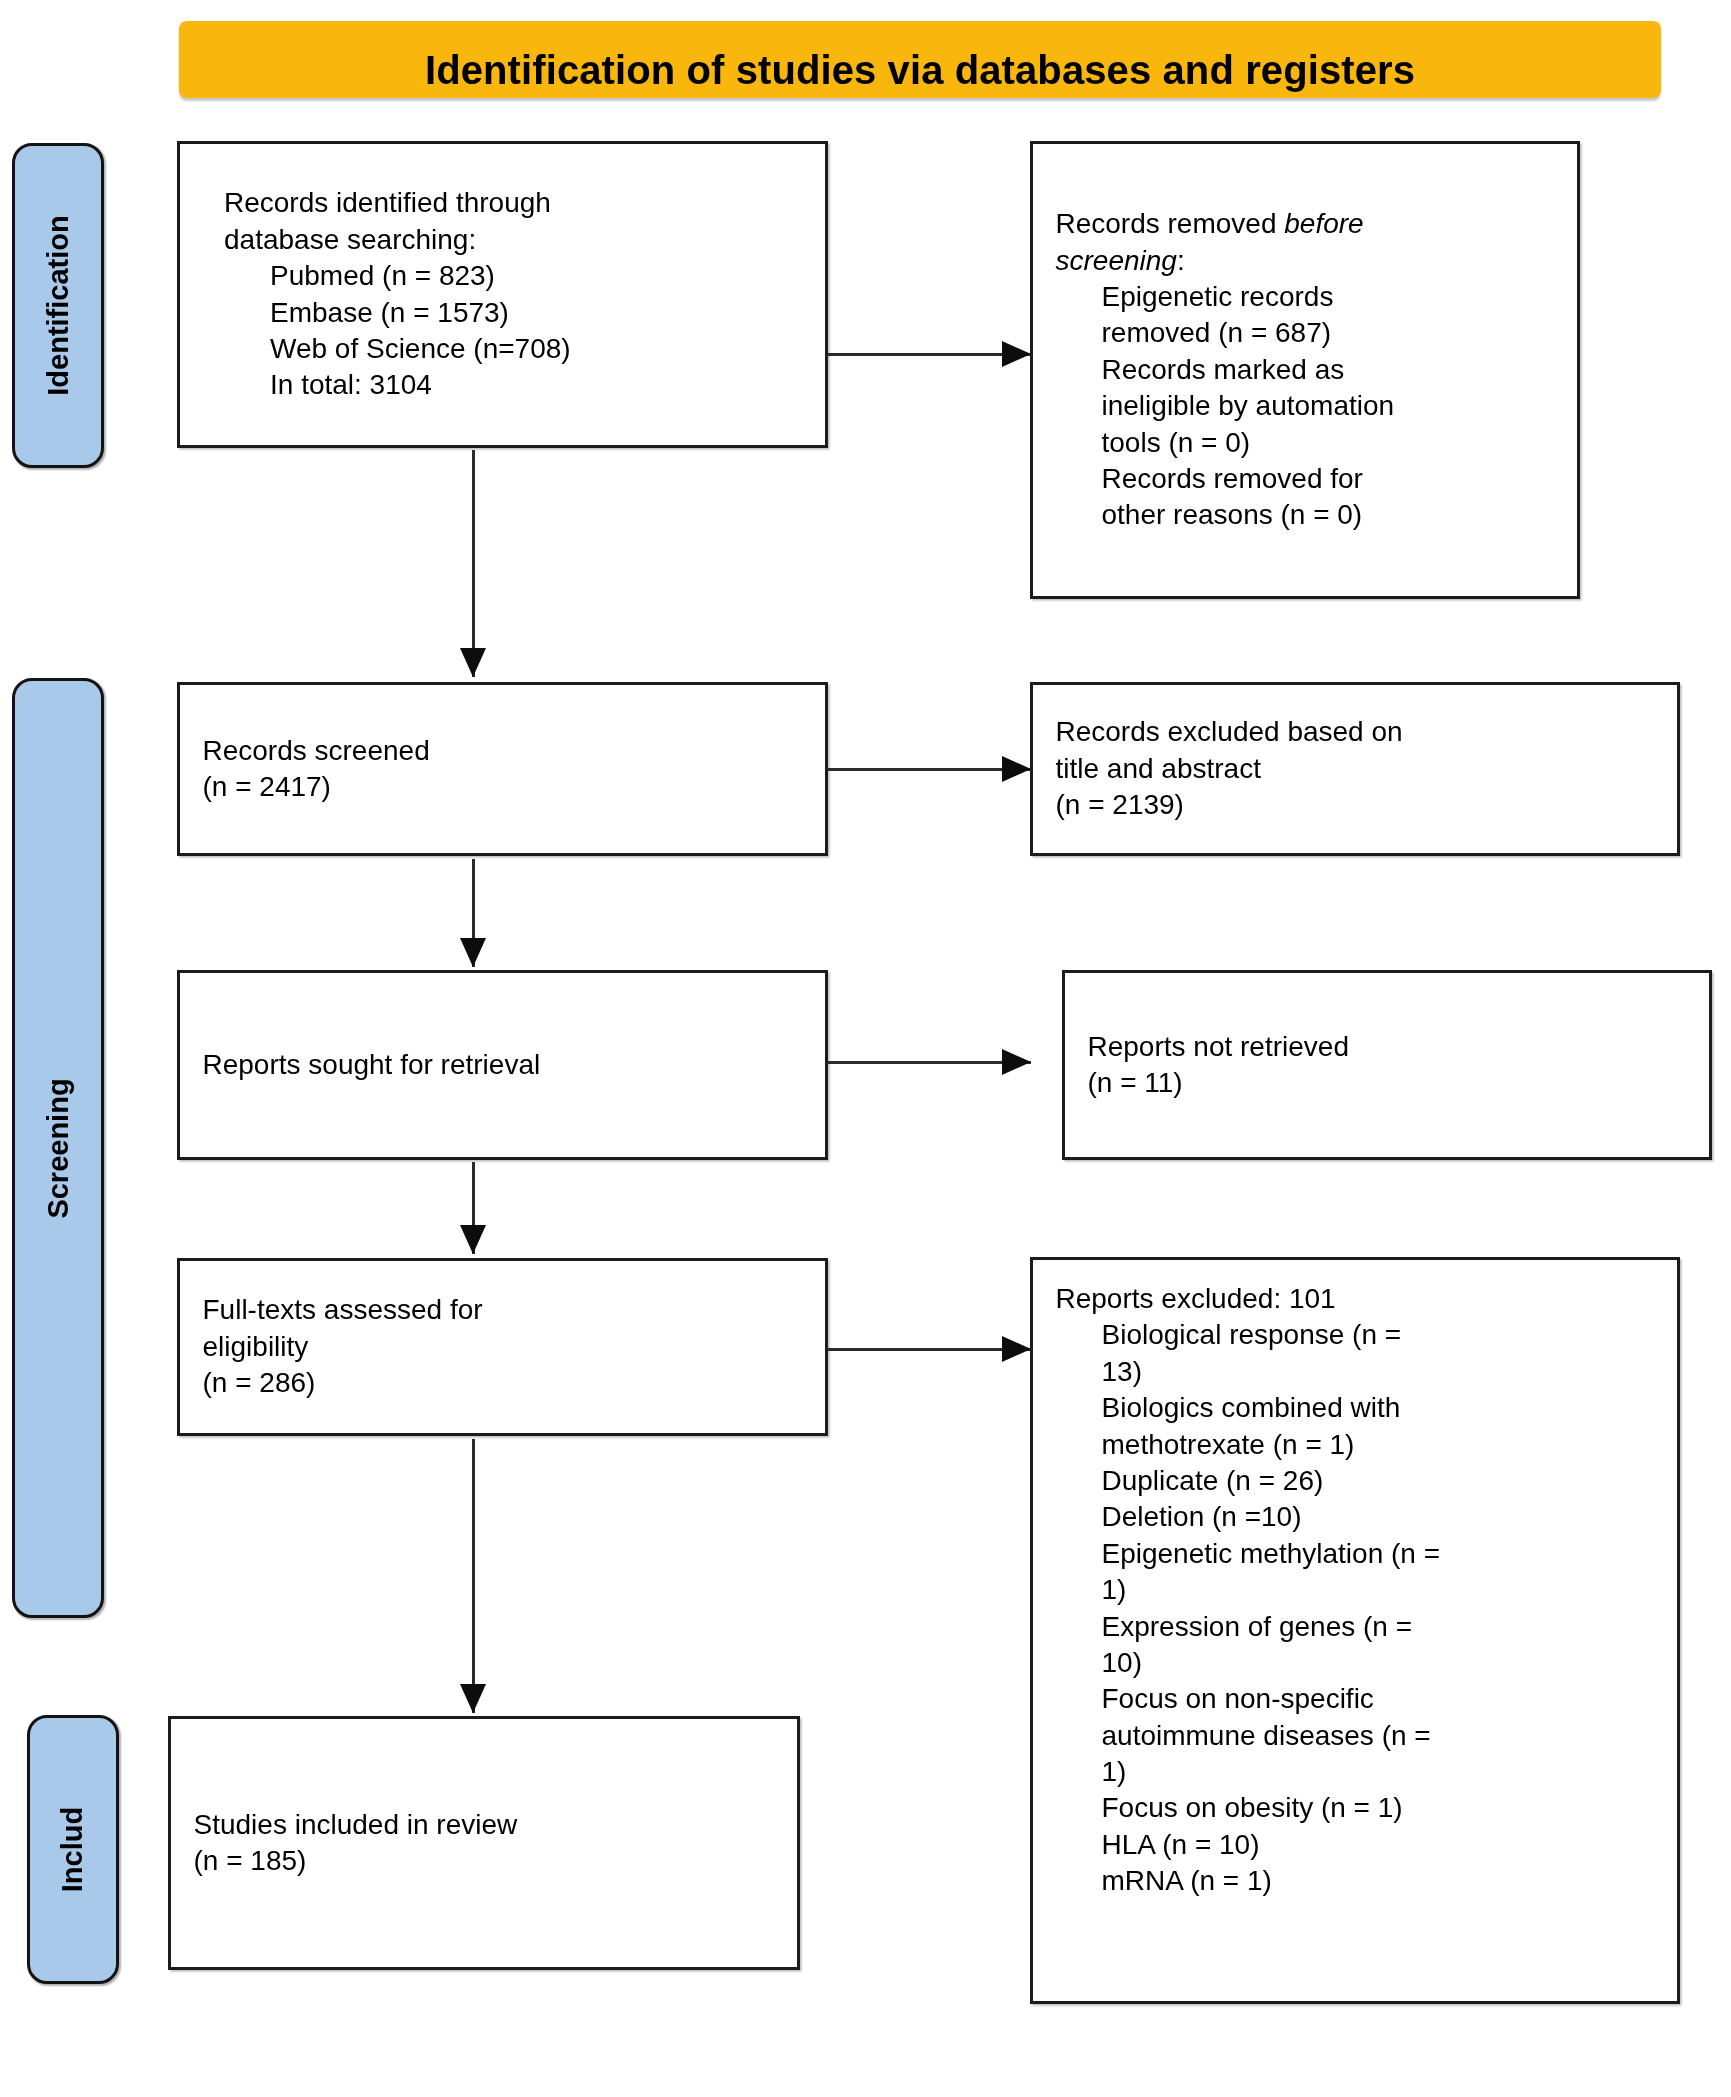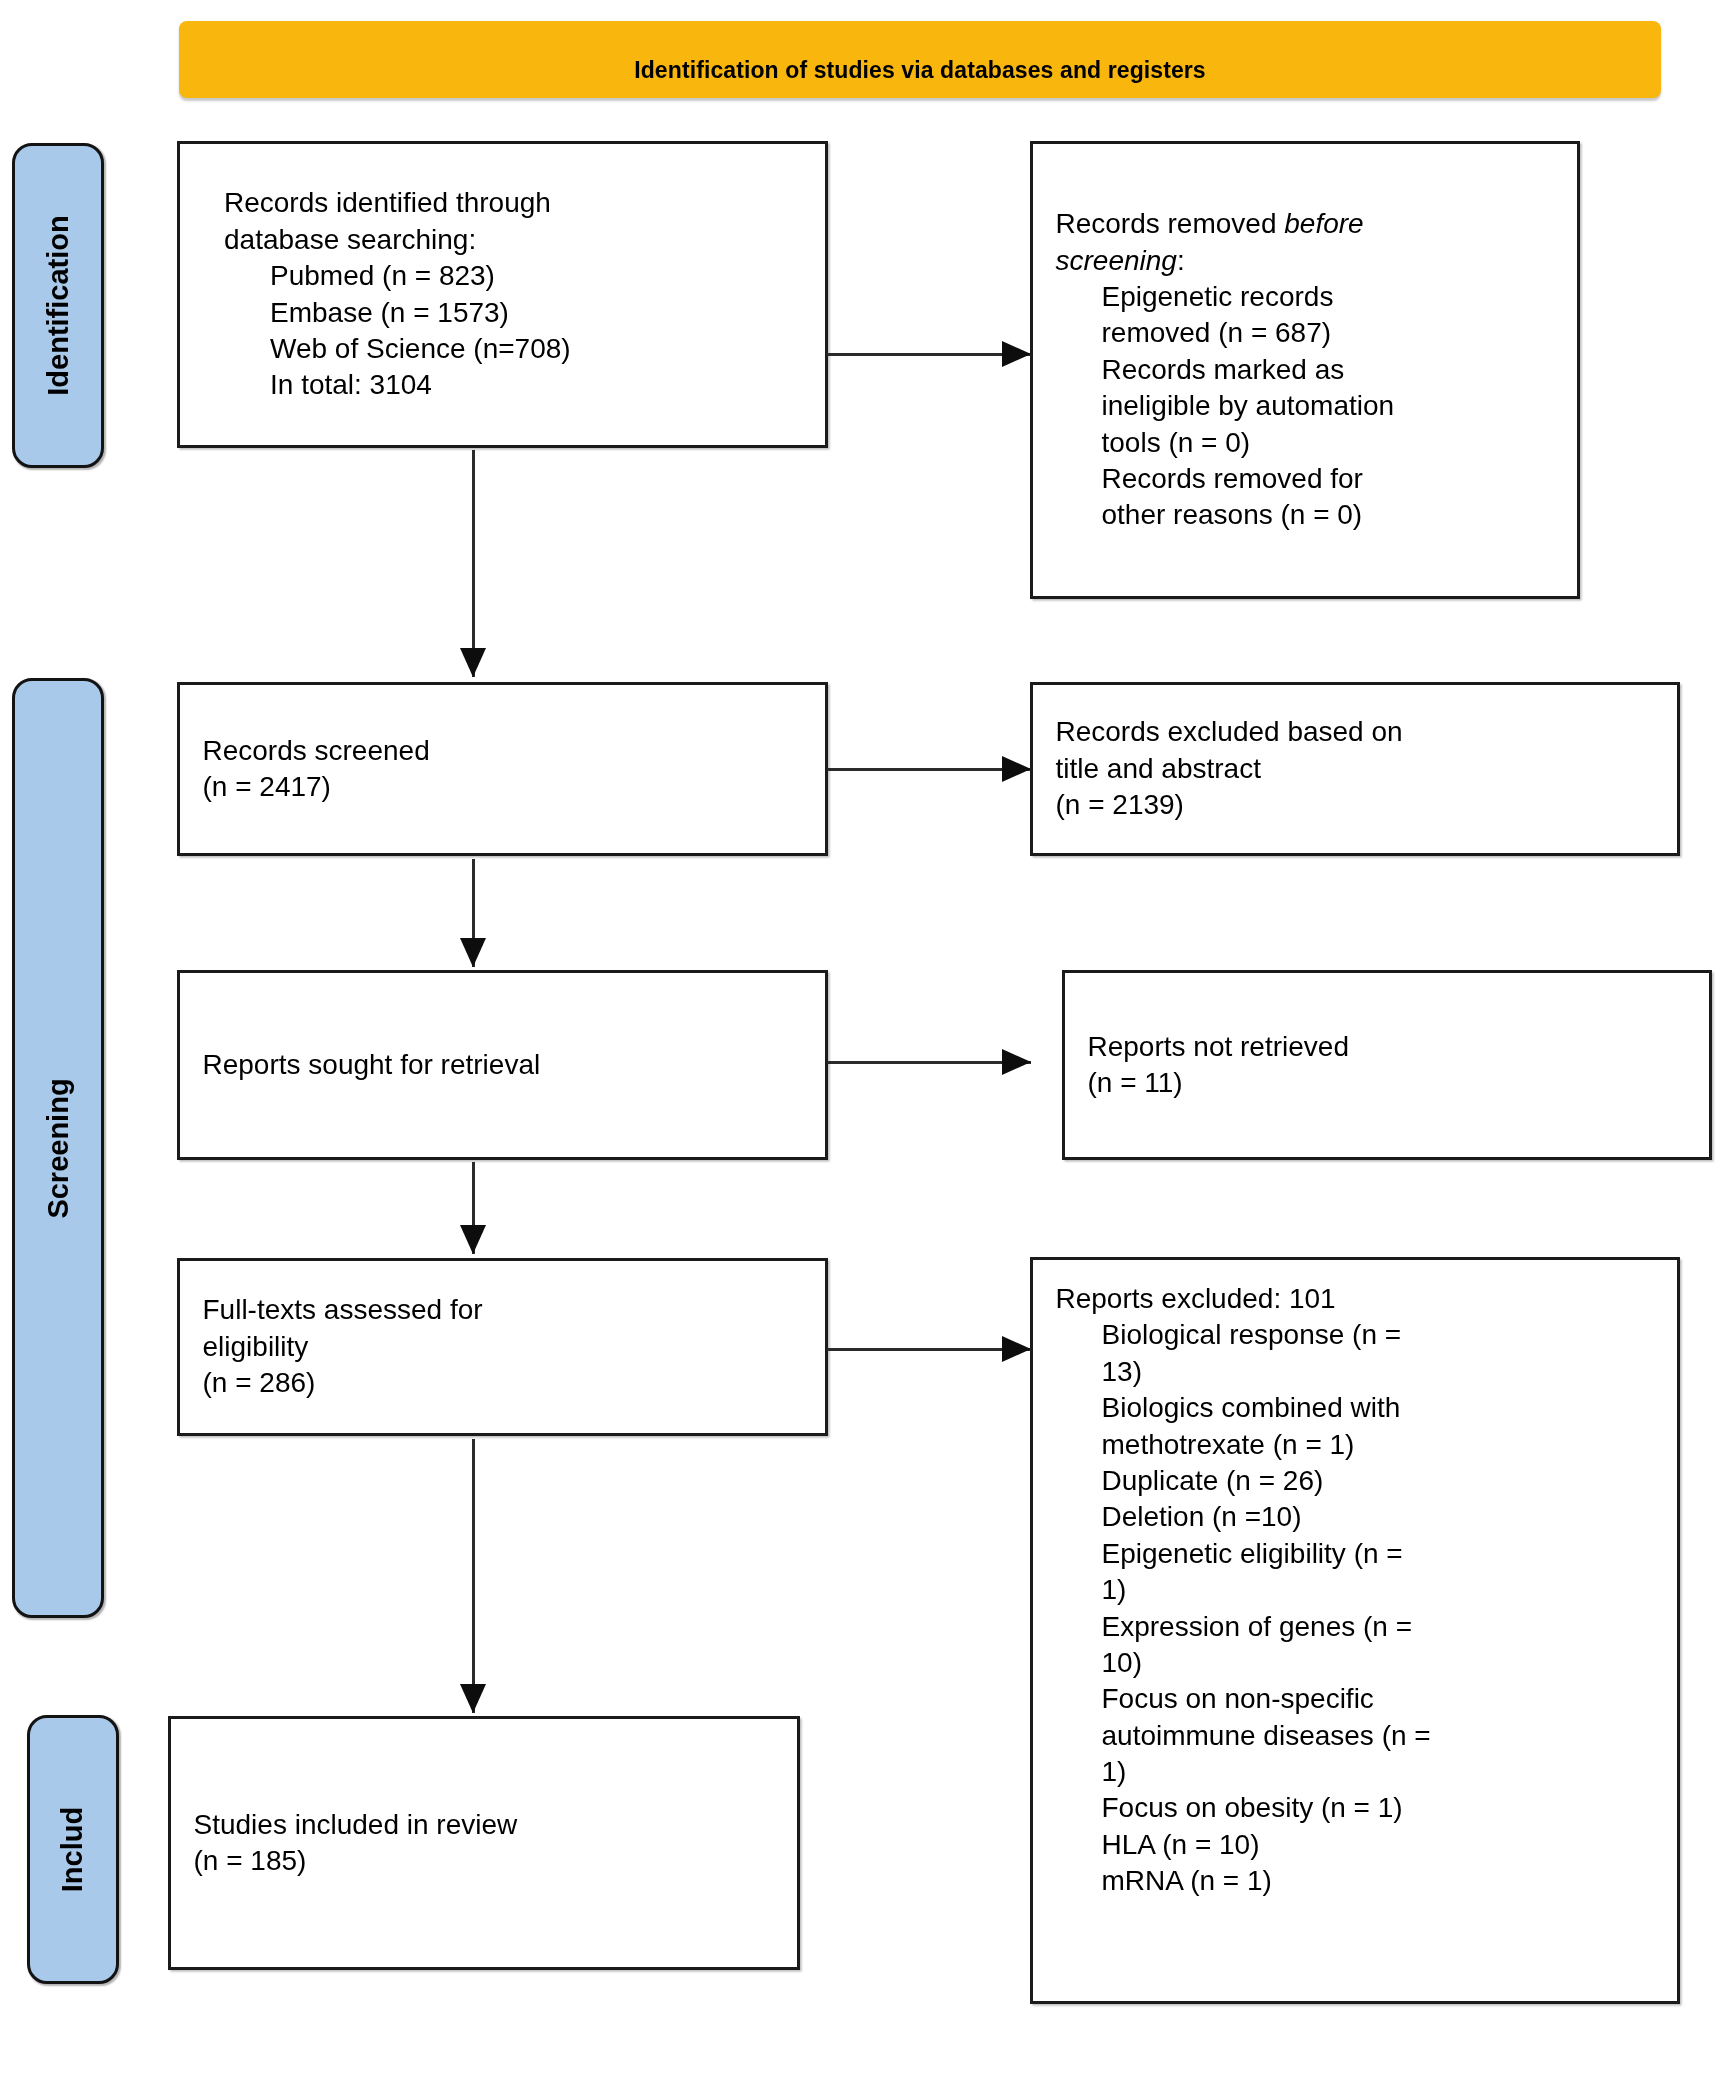--- a/index.html
+++ b/index.html
@@ -26,21 +26,21 @@
     width: 1482px;
     height: 77px;
     background: #F9B70D;
     border-radius: 7.9px;
     box-shadow: 0 2.3px 2.3px rgba(0,0,0,0.22);
     display: flex;
     align-items: center;
     justify-content: center;
   }
   .banner-text {
-    font-size: 23px;
+    font-size: 40px;
     font-weight: bold;
     color: #000000;
     letter-spacing: 0.1px;
     text-align: center;
     margin-top: 21px;
   }
 
   
   .stage {
     position: absolute;
@@ -222,21 +222,21 @@
   </div>
 
   <div class="box" id="box-excl-reports">
     <p>Reports excluded: 101</p>
     <p class="indent">Biological response (n =</p>
     <p class="indent">13)</p>
     <p class="indent">Biologics combined with</p>
     <p class="indent">methotrexate (n = 1)</p>
     <p class="indent">Duplicate (n = 26)</p>
     <p class="indent">Deletion (n =10)</p>
-    <p class="indent">Epigenetic eligibility (n =</p>
+    <p class="indent">Epigenetic methylation (n =</p>
     <p class="indent">1)</p>
     <p class="indent">Expression of genes (n =</p>
     <p class="indent">10)</p>
     <p class="indent">Focus on non-specific</p>
     <p class="indent">autoimmune diseases (n =</p>
     <p class="indent">1)</p>
     <p class="indent">Focus on obesity (n = 1)</p>
     <p class="indent">HLA (n = 10)</p>
     <p class="indent">mRNA (n = 1)</p>
   </div>

